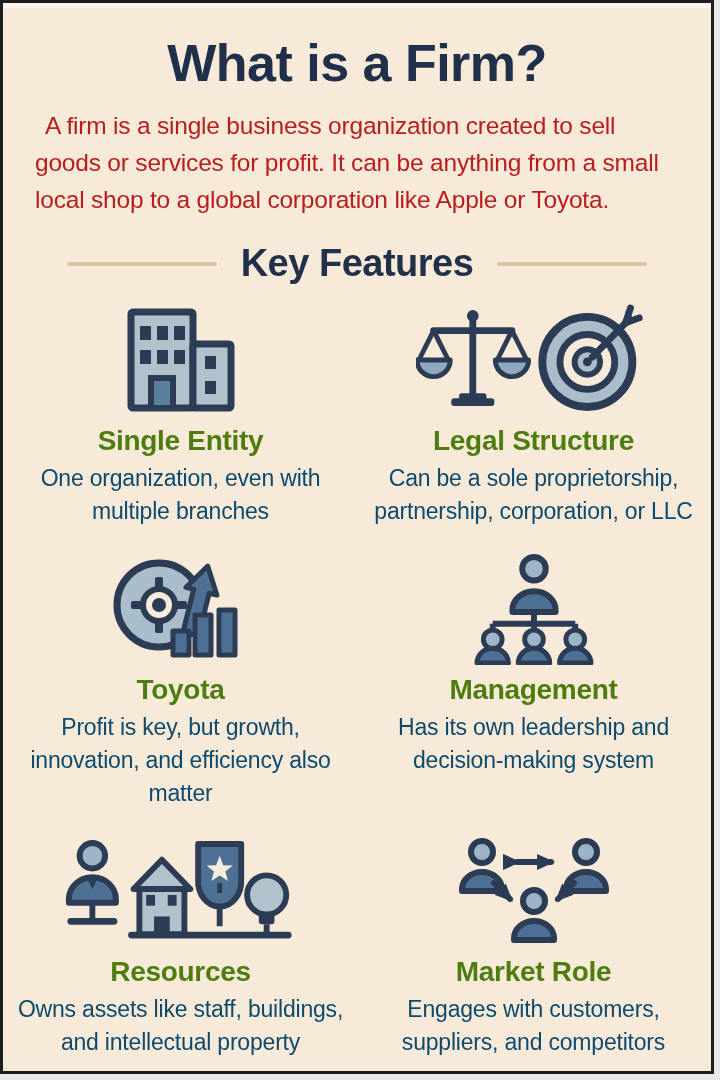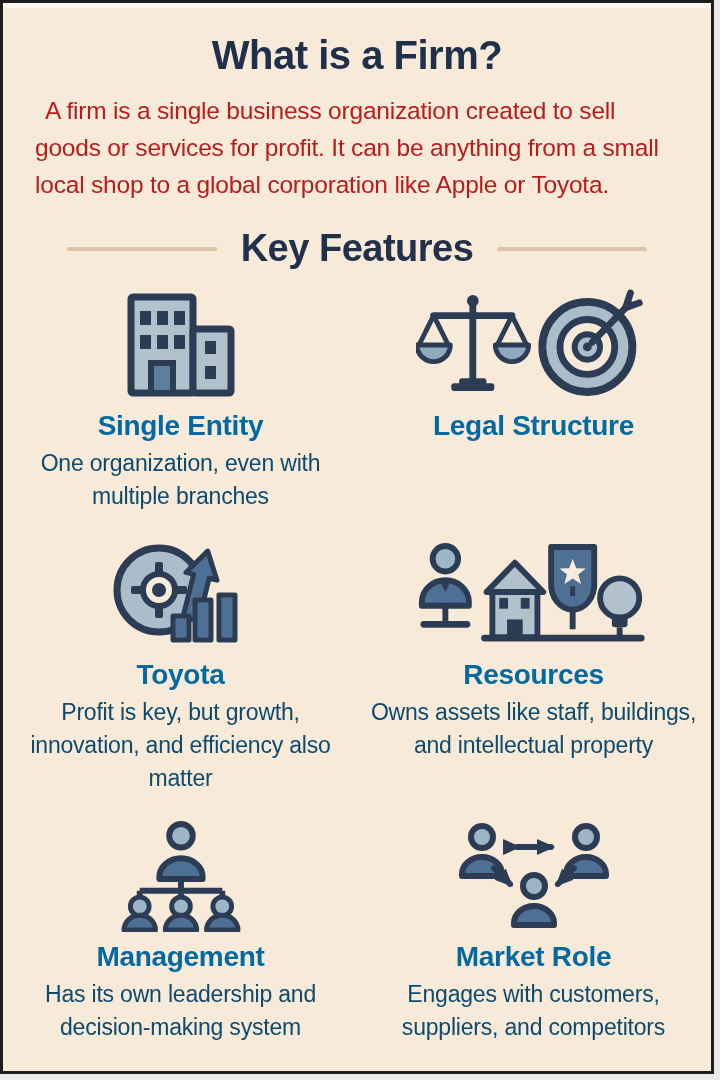--- a/index.html
+++ b/index.html
@@ -16,21 +16,21 @@
     box-sizing:border-box;
     overflow:hidden;
   }
   .poster::before{
     content:"";position:absolute;top:0;left:0;right:0;height:5px;
     background:#fdf6ec;
   }
   .page-title{
     margin:30px 10px 0;
     text-align:center;
-    font-size:40px;
+    font-size:52px;
     font-weight:800;
     letter-spacing:-0.5px;
     color:#20304a;
   }
   .intro{
     width:644px;
     margin:14px auto 0;
     font-size:24.5px;
     line-height:37px;
     letter-spacing:-0.2px;
@@ -77,21 +77,21 @@
   .icon-wrap{
     height:114px;
     display:flex;
     align-items:center;
     justify-content:center;
   }
   .card-title{
     margin-top:8px;
     font-size:28px;
     font-weight:800;
-    color:#0369a1;
+    color:#4d7c0f;
     letter-spacing:-0.3px;
   }
   .card-desc{
     margin-top:5px;
     max-width:330px;
     font-size:23px;
     line-height:33px;
     letter-spacing:-0.2px;
     color:#0c4a6e;
     font-weight:500;
@@ -161,20 +161,21 @@
           <circle cx="175" cy="58" r="4.5" fill="#2b3c54"></circle>
           <g stroke="#2b3c54" stroke-width="7" stroke-linecap="round">
             <line x1="180" y1="53" x2="218" y2="14"></line>
             <line x1="214" y1="18" x2="228" y2="13"></line>
             <line x1="214" y1="18" x2="219" y2="3"></line>
           </g>
           <polygon points="175,58 190,52 184,45" fill="#2b3c54"></polygon>
         </svg>
       </div>
       <div class="card-title">Legal Structure</div>
+      <div class="card-desc">Can be a sole proprietorship, partnership, corporation, or LLC</div>
     </div>
 
     <div class="card">
       <div class="icon-wrap">
         <svg width="140" height="112" viewBox="0 0 140 112">
           <circle cx="48" cy="52" r="42" fill="#a9bdcb" stroke="#2b3c54" stroke-width="7"></circle>
           <g fill="#2b3c54">
             <rect x="44" y="24" width="8" height="14" rx="2"></rect>
             <rect x="44" y="66" width="8" height="14" rx="2"></rect>
             <rect x="20" y="48" width="14" height="8" rx="2"></rect>
@@ -185,20 +186,46 @@
           <path d="M0,-36 L16,-10 L8,-10 L8,34 L-8,34 L-8,-10 L-16,-10 Z" transform="translate(88,48) rotate(14)" fill="#4e7095" stroke="#2b3c54" stroke-width="5" stroke-linejoin="round"></path>
           <g fill="#4e7095" stroke="#2b3c54" stroke-width="5" stroke-linejoin="round">
             <rect x="62" y="78" width="16" height="24"></rect>
             <rect x="84" y="62" width="16" height="40"></rect>
             <rect x="108" y="57" width="16" height="45"></rect>
           </g>
         </svg>
       </div>
       <div class="card-title">Toyota</div>
       <div class="card-desc">Profit is key, but growth, innovation, and efficiency also matter</div>
+    </div>
+
+    <div class="card">
+      <div class="icon-wrap">
+        <svg width="148" height="112" viewBox="0 0 150 114">
+          <circle cx="75" cy="16" r="12" fill="#9cb6c7" stroke="#2b3c54" stroke-width="6"></circle>
+          <path d="M53,58 a22,19 0 0 1 44,0 v2 h-44 z" fill="#4e7095" stroke="#2b3c54" stroke-width="6" stroke-linejoin="round"></path>
+          <g stroke="#2b3c54" stroke-width="6" fill="none">
+            <line x1="75" y1="62" x2="75" y2="72"></line>
+            <line x1="33" y1="72" x2="117" y2="72"></line>
+            <line x1="33" y1="72" x2="33" y2="80"></line>
+            <line x1="75" y1="72" x2="75" y2="80"></line>
+            <line x1="117" y1="72" x2="117" y2="80"></line>
+          </g>
+          <g>
+            <circle cx="33" cy="88" r="9.5" fill="#9cb6c7" stroke="#2b3c54" stroke-width="5"></circle>
+            <path d="M17,112 a16,15 0 0 1 32,0 z" fill="#4e7095" stroke="#2b3c54" stroke-width="5" stroke-linejoin="round"></path>
+            <circle cx="75" cy="88" r="9.5" fill="#9cb6c7" stroke="#2b3c54" stroke-width="5"></circle>
+            <path d="M59,112 a16,15 0 0 1 32,0 z" fill="#4e7095" stroke="#2b3c54" stroke-width="5" stroke-linejoin="round"></path>
+            <circle cx="117" cy="88" r="9.5" fill="#9cb6c7" stroke="#2b3c54" stroke-width="5"></circle>
+            <path d="M101,112 a16,15 0 0 1 32,0 z" fill="#4e7095" stroke="#2b3c54" stroke-width="5" stroke-linejoin="round"></path>
+          </g>
+        </svg>
+      </div>
+      <div class="card-title">Management</div>
+      <div class="card-desc">Has its own leadership and decision-making system</div>
     </div>
 
     <div class="card">
       <div class="icon-wrap">
         <svg width="235" height="112" viewBox="0 0 240 112">
           <line x1="70" y1="101" x2="230" y2="101" stroke="#2b3c54" stroke-width="7" stroke-linecap="round"></line>
           <circle cx="30" cy="20" r="13" fill="#9cb6c7" stroke="#2b3c54" stroke-width="6"></circle>
           <path d="M6,64 a24,22 0 0 1 48,0 v4 h-48 z" fill="#4e7095" stroke="#2b3c54" stroke-width="6" stroke-linejoin="round"></path>
           <polygon points="24,42 36,42 30,54" fill="#2b3c54"></polygon>
           <line x1="30" y1="70" x2="30" y2="84" stroke="#2b3c54" stroke-width="6"></line>
@@ -216,46 +243,20 @@
           <rect x="200" y="79" width="16" height="11" rx="3" fill="#2b3c54"></rect>
           <line x1="208" y1="90" x2="208" y2="100" stroke="#2b3c54" stroke-width="6"></line>
         </svg>
       </div>
       <div class="card-title">Resources</div>
       <div class="card-desc">Owns assets like staff, buildings, and intellectual property</div>
     </div>
 
     <div class="card">
       <div class="icon-wrap">
-        <svg width="148" height="112" viewBox="0 0 150 114">
-          <circle cx="75" cy="16" r="12" fill="#9cb6c7" stroke="#2b3c54" stroke-width="6"></circle>
-          <path d="M53,58 a22,19 0 0 1 44,0 v2 h-44 z" fill="#4e7095" stroke="#2b3c54" stroke-width="6" stroke-linejoin="round"></path>
-          <g stroke="#2b3c54" stroke-width="6" fill="none">
-            <line x1="75" y1="62" x2="75" y2="72"></line>
-            <line x1="33" y1="72" x2="117" y2="72"></line>
-            <line x1="33" y1="72" x2="33" y2="80"></line>
-            <line x1="75" y1="72" x2="75" y2="80"></line>
-            <line x1="117" y1="72" x2="117" y2="80"></line>
-          </g>
-          <g>
-            <circle cx="33" cy="88" r="9.5" fill="#9cb6c7" stroke="#2b3c54" stroke-width="5"></circle>
-            <path d="M17,112 a16,15 0 0 1 32,0 z" fill="#4e7095" stroke="#2b3c54" stroke-width="5" stroke-linejoin="round"></path>
-            <circle cx="75" cy="88" r="9.5" fill="#9cb6c7" stroke="#2b3c54" stroke-width="5"></circle>
-            <path d="M59,112 a16,15 0 0 1 32,0 z" fill="#4e7095" stroke="#2b3c54" stroke-width="5" stroke-linejoin="round"></path>
-            <circle cx="117" cy="88" r="9.5" fill="#9cb6c7" stroke="#2b3c54" stroke-width="5"></circle>
-            <path d="M101,112 a16,15 0 0 1 32,0 z" fill="#4e7095" stroke="#2b3c54" stroke-width="5" stroke-linejoin="round"></path>
-          </g>
-        </svg>
-      </div>
-      <div class="card-title">Management</div>
-      <div class="card-desc">Has its own leadership and decision-making system</div>
-    </div>
-
-    <div class="card">
-      <div class="icon-wrap">
         <svg width="160" height="112" viewBox="0 0 160 112">
           <defs>
             <marker id="ah" markerUnits="userSpaceOnUse" markerWidth="22" markerHeight="22" refX="14" refY="8" orient="auto">
               <path d="M0,0 L18,8 L0,16 z" fill="#2b3c54"></path>
             </marker>
           </defs>
           <circle cx="28" cy="17" r="11" fill="#9cb6c7" stroke="#2b3c54" stroke-width="6"></circle>
           <path d="M8,54 a20,17 0 0 1 40,0 v2 h-40 z" fill="#4e7095" stroke="#2b3c54" stroke-width="6" stroke-linejoin="round"></path>
           <circle cx="132" cy="17" r="11" fill="#9cb6c7" stroke="#2b3c54" stroke-width="6"></circle>
           <path d="M112,54 a20,17 0 0 1 40,0 v2 h-40 z" fill="#4e7095" stroke="#2b3c54" stroke-width="6" stroke-linejoin="round"></path>

